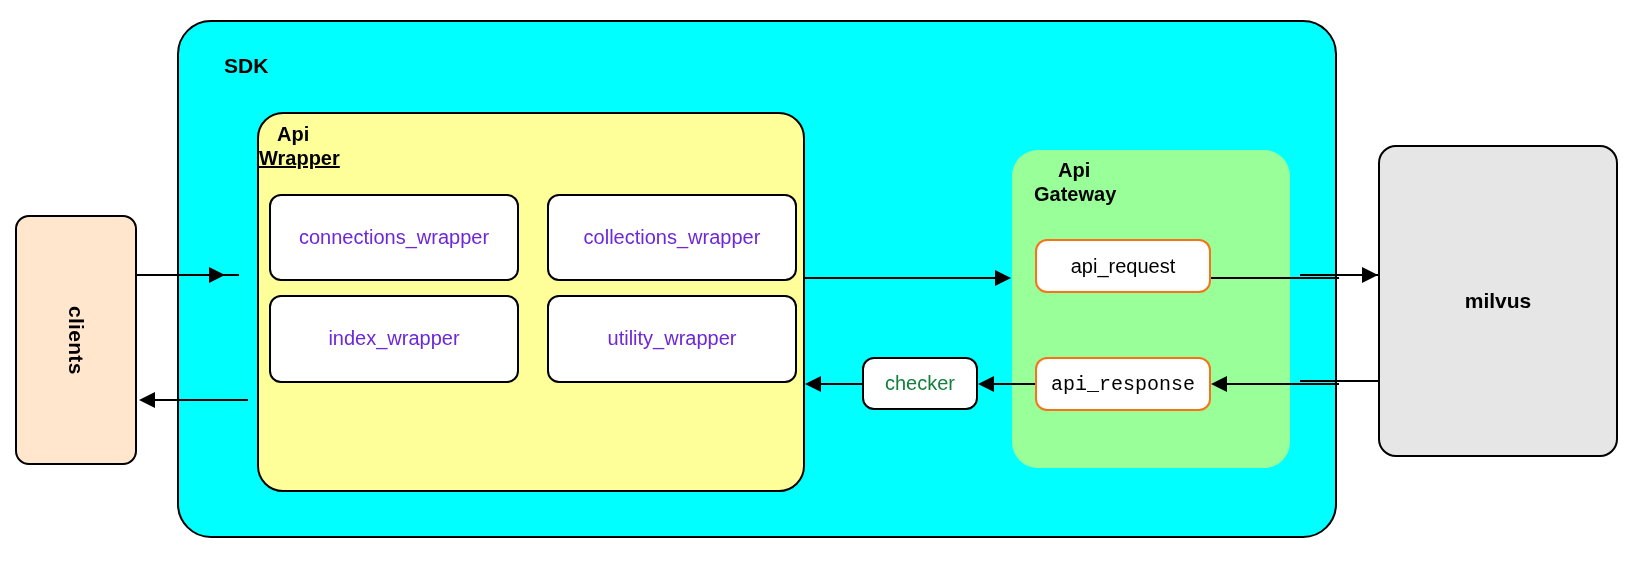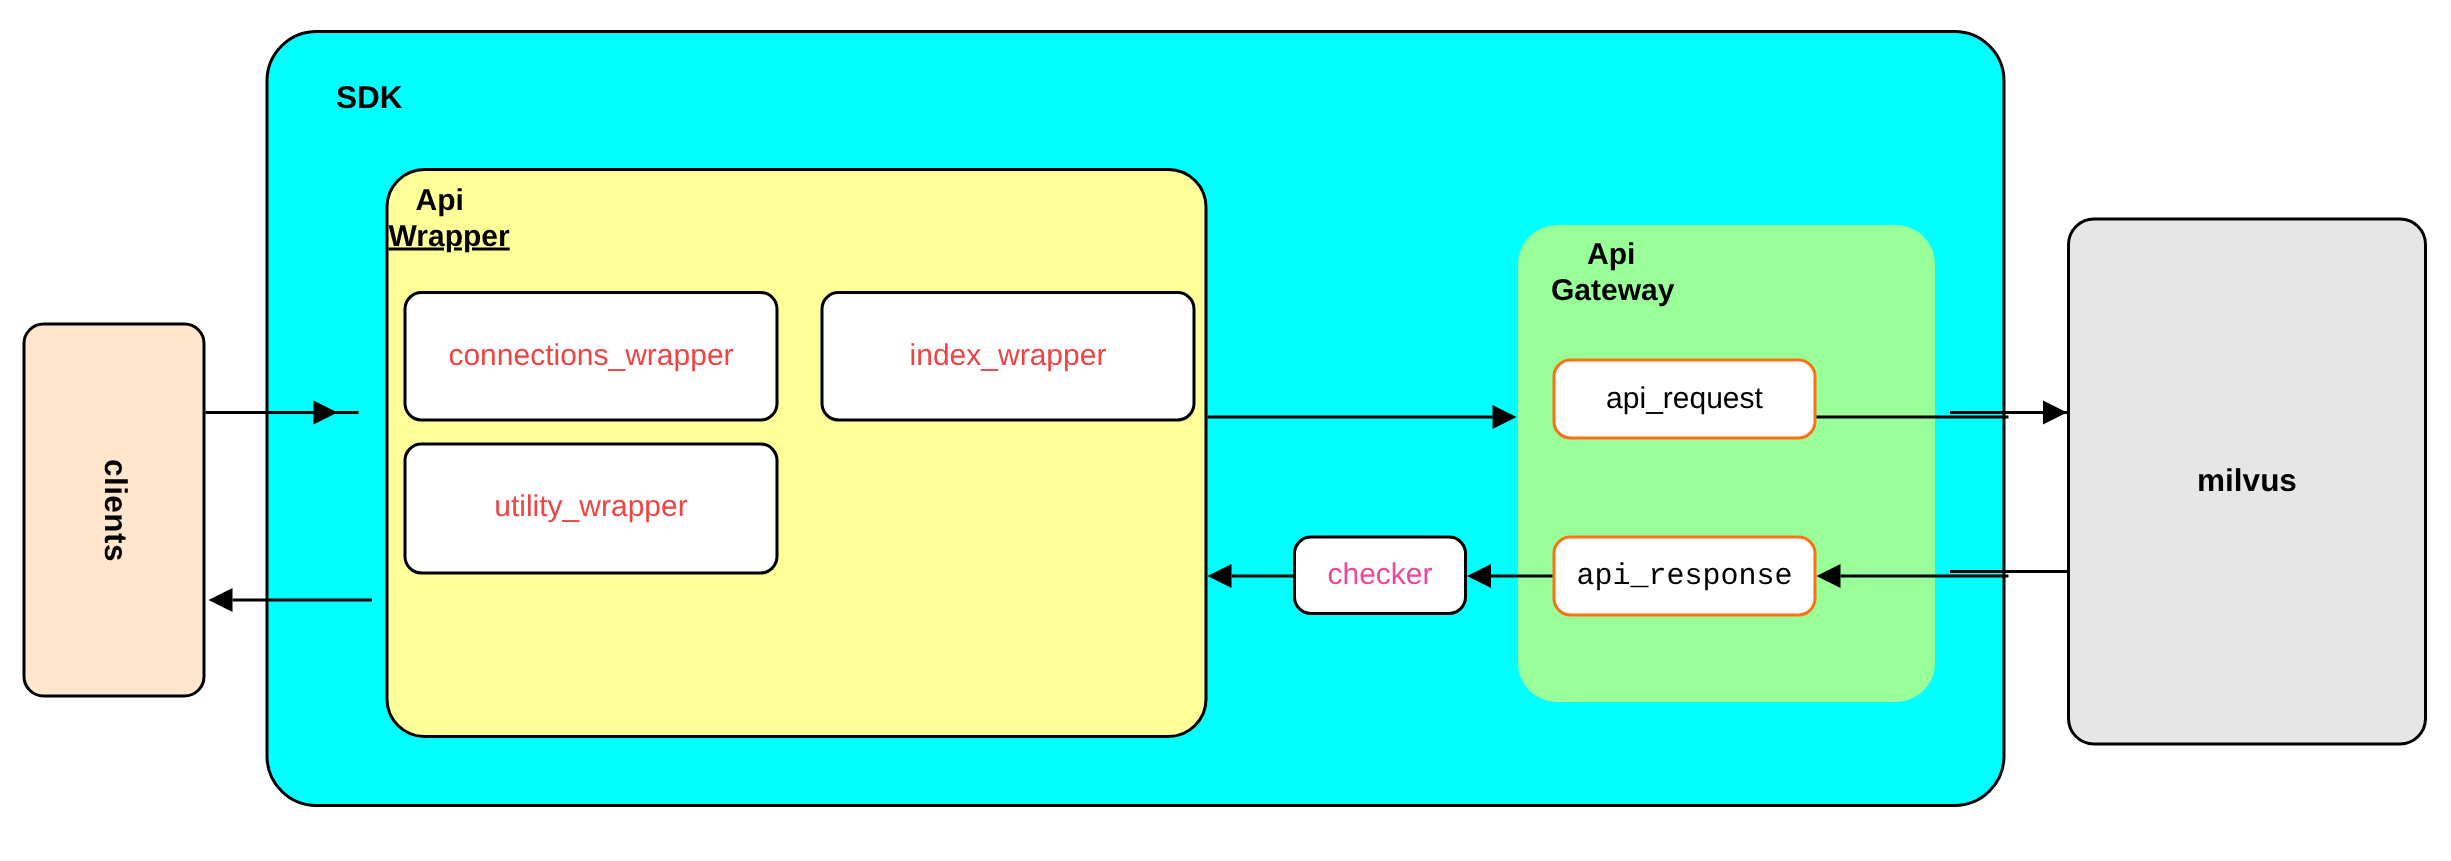--- a/index.html
+++ b/index.html
@@ -111,21 +111,21 @@
   .wrapper-cell {
     position: relative;
     box-sizing: border-box;
     background: #ffffff;
     border: 2px solid #000000;
     border-radius: 12px;
     display: flex;
     align-items: center;
     justify-content: center;
     font-size: 20px;
-    color: #ef4444;
+    color: #6d28d9;
     white-space: nowrap;
   }
 
   
   #api-gateway-group {
     left: 1010px;
     top: 148px;
     width: 278px;
     height: 318px;
     background: #99ff99;
@@ -169,29 +169,29 @@
 
   
   #checker-box {
     left: 860px;
     top: 355px;
     width: 116px;
     height: 53px;
     background: #ffffff;
     border-radius: 12px;
     font-size: 20px;
-    color: #ec4899;
+    color: #15803d;
   }
 
   
   #milvus-box {
     left: 1378px;
     top: 145px;
     width: 240px;
-    height: 352px;
+    height: 312px;
     background: #e6e6e6;
     border-radius: 18px;
     font-size: 21px;
     font-weight: bold;
     color: #000000;
   }
 
   
   .conn {
     position: absolute;
@@ -227,20 +227,21 @@
     <span id="sdk-label">SDK</span>
 
     <div class="box" id="api-wrapper-group" style="left:78px; top:90px;">
       <div id="api-wrapper-label">
         <span class="ln1">Api</span>
         <span class="ln2">Wrapper</span>
       </div>
 
       <div id="wrapper-grid">
         <div class="wrapper-cell">connections_wrapper</div>
+        <div class="wrapper-cell">collections_wrapper</div>
         <div class="wrapper-cell">index_wrapper</div>
         <div class="wrapper-cell">utility_wrapper</div>
       </div>
     </div>
 
     <div class="box" id="checker-box" style="left:683px; top:335px;">checker</div>
 
     <div class="box" id="api-gateway-group" style="left:833px; top:128px;">
       <div id="api-gateway-label">
         <span class="ln1">Api</span>

